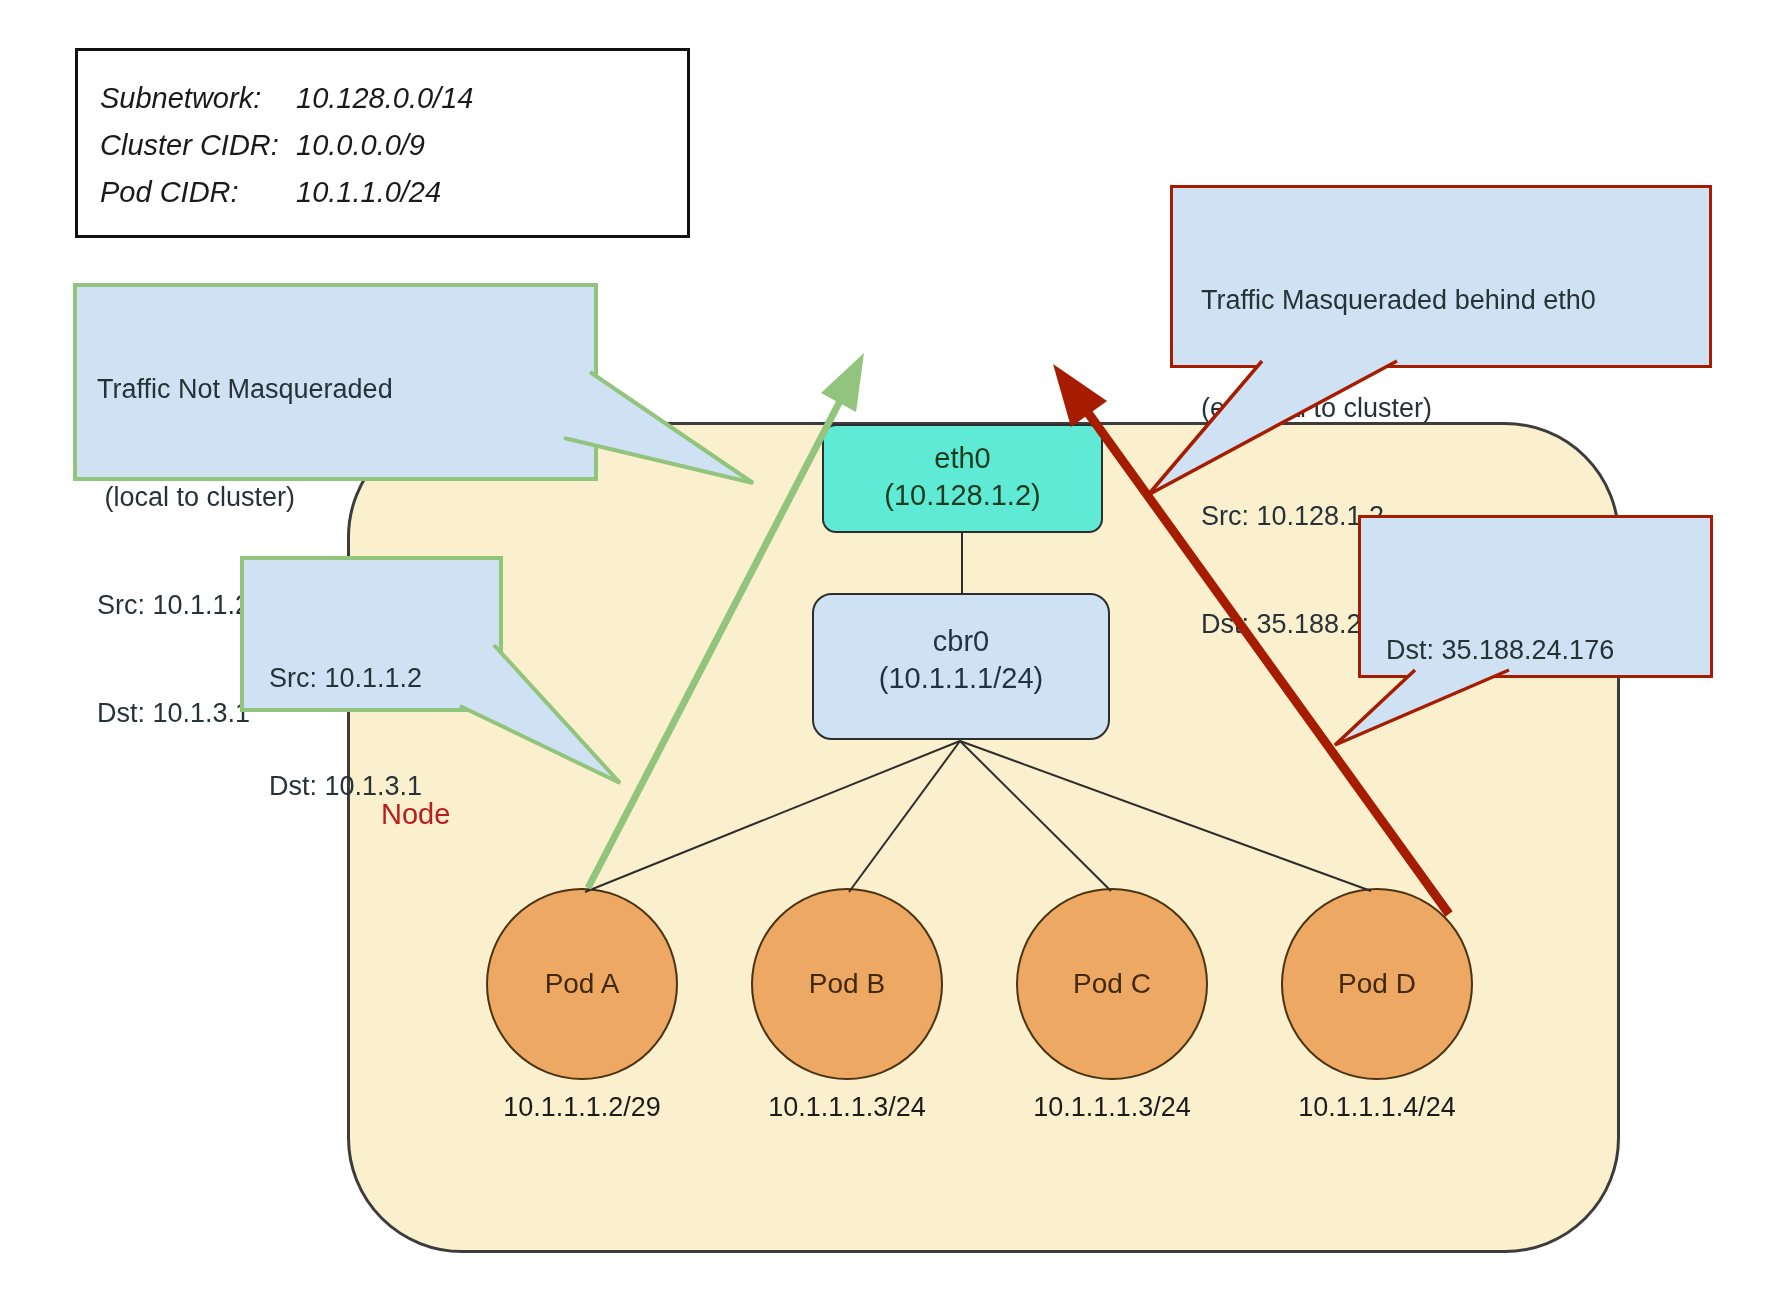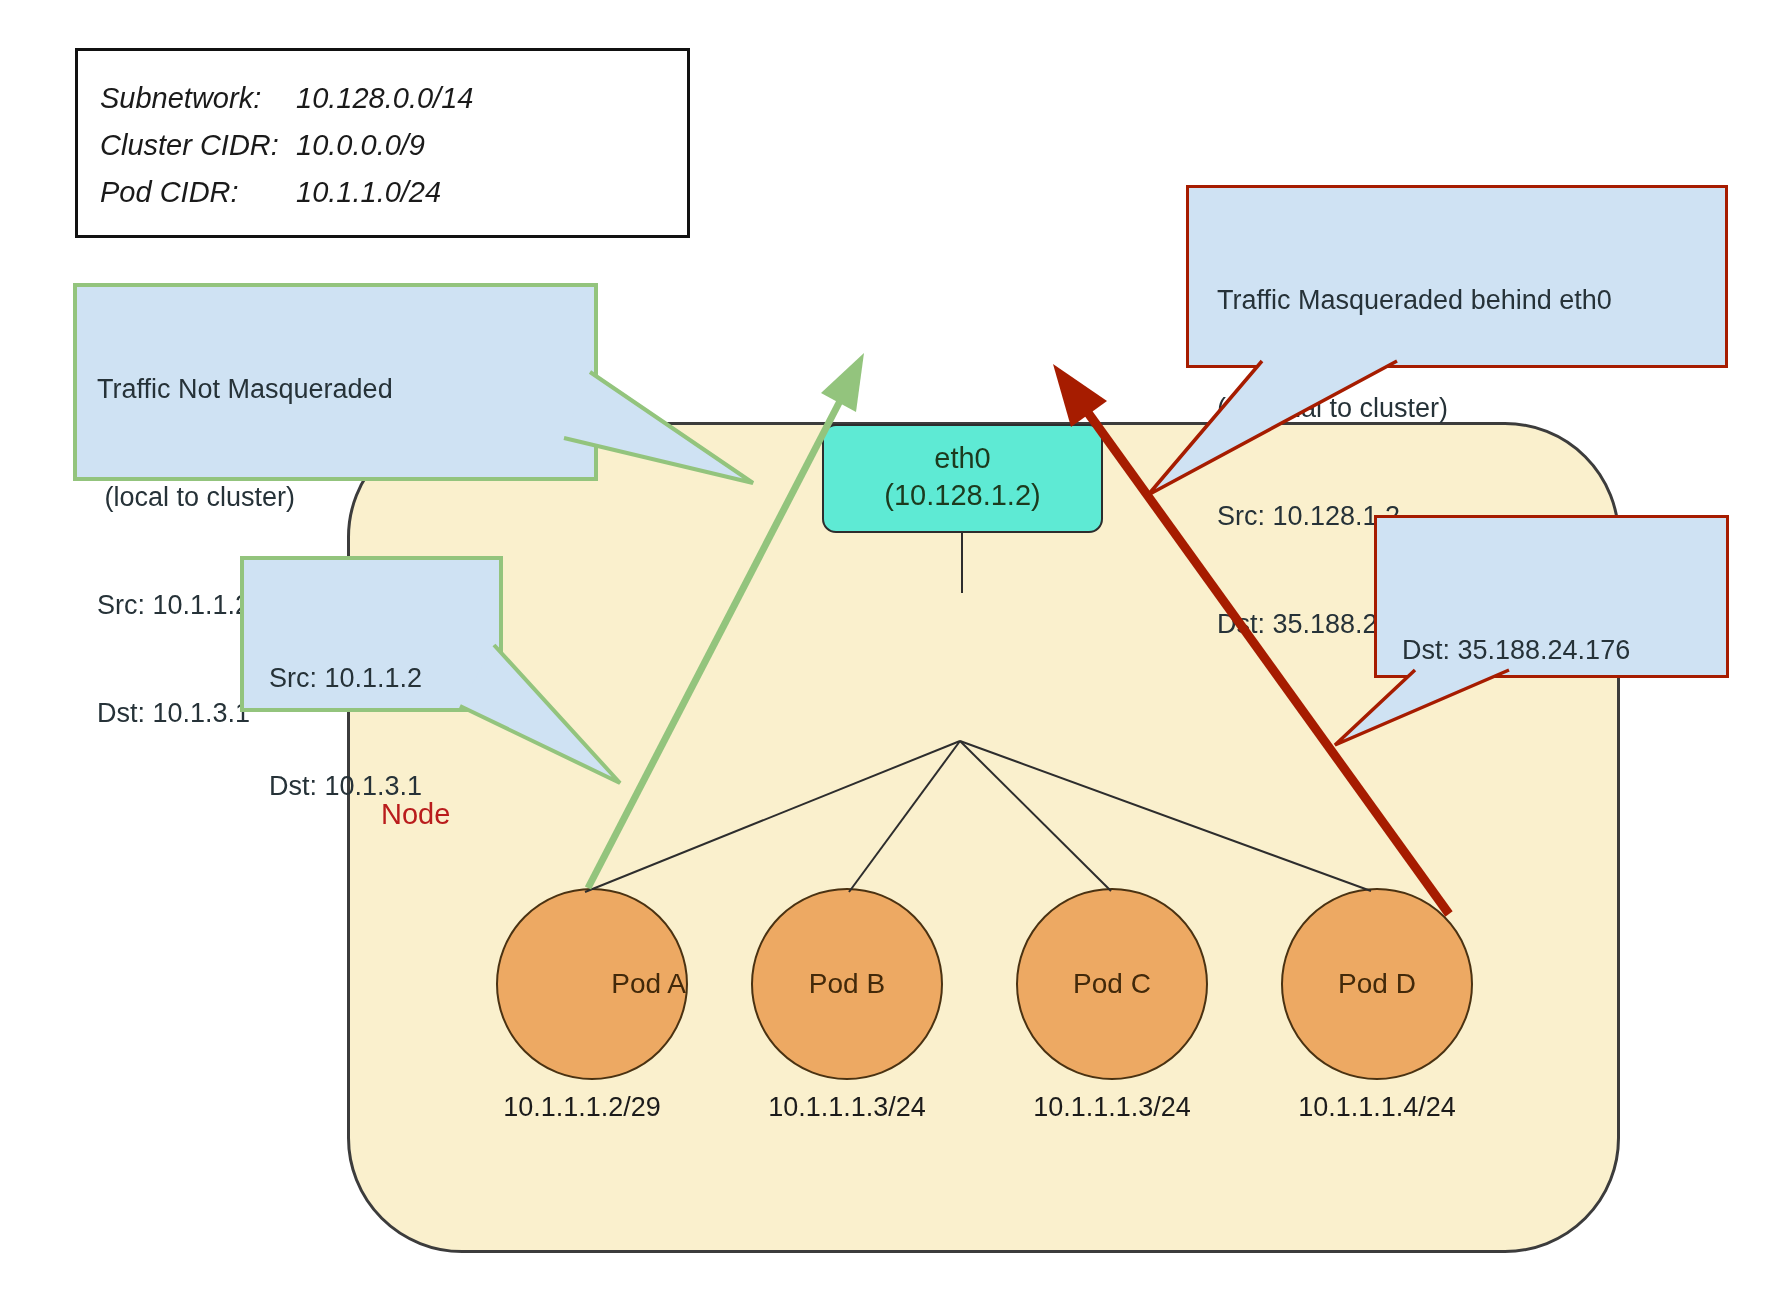--- a/index.html
+++ b/index.html
@@ -20,21 +20,21 @@
   .info-row { display:flex;font-style:italic; }
   .info-label { width:196px; white-space:pre; }
   .info-value { white-space:pre; }
 
   
   .callout {
     background:#cfe2f3; font-size:27px; line-height:36px;
     color:#263238; white-space:pre;
   }
   .callout.green { border:4px solid #93c47d; }
-  .callout.red   { border:3px solid #a61c00;margin-left:16px; }
+  .callout.red   { border:3px solid #a61c00; }
   .callout .line { white-space:pre; }
 
   
   .node {
     left:347px; top:422px; width:1273px; height:831px;
     background:#faf0cd; border:3px solid #3c3c3c; border-radius:115px;
   }
   .node-label { left:381px; top:798px; font-size:29px; color:#b91c1c; }
 
   .iface {
@@ -67,22 +67,26 @@
 <div id="canvas">
 
   <div class="abs node"></div>
   <div class="abs node-label">Node</div>
 
   <div class="abs iface eth0">
     <div class="line">eth0</div>
     <div class="line">(10.128.1.2)</div>
   </div>
 
+  <div class="abs iface cbr0">
+    <div class="line">cbr0</div>
+    <div class="line">(10.1.1.1/24)</div>
+  </div>
 
-  <div class="abs pod" style="left:496px;justify-content:flex-end;">
+  <div class="abs pod" style="left:486px;">
     <span>Pod A</span>
   </div>
   <div class="abs pod" style="left:751px;">
     <span>Pod B</span>
   </div>
   <div class="abs pod" style="left:1016px;">
     <span>Pod C</span>
   </div>
   <div class="abs pod" style="left:1281px;">
     <span>Pod D</span>

